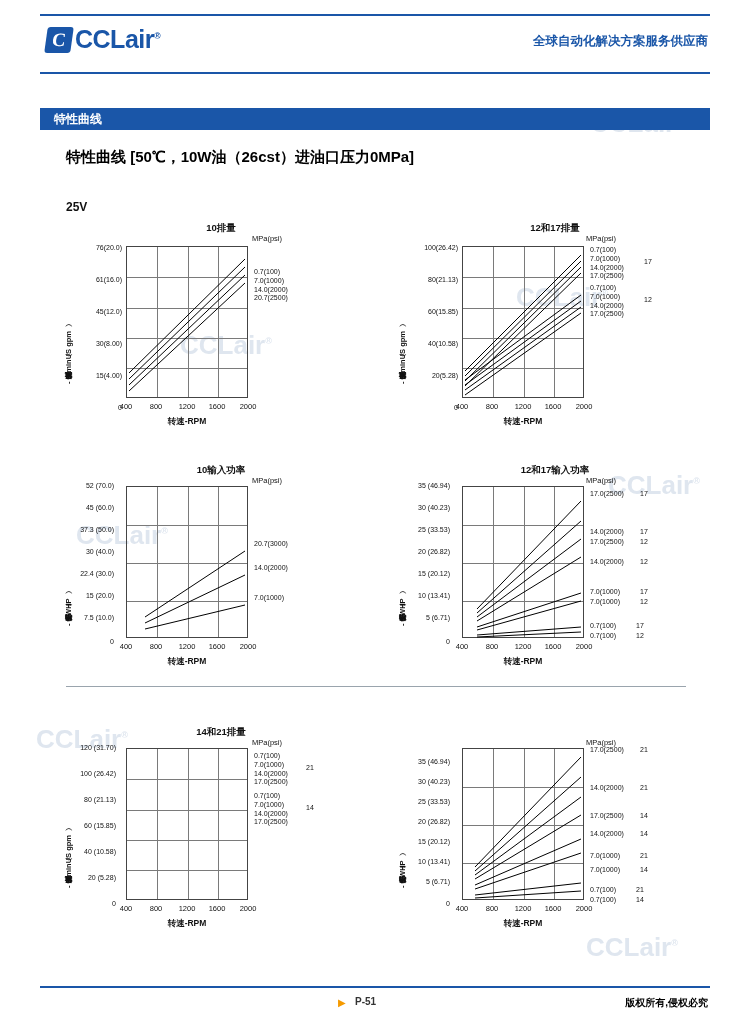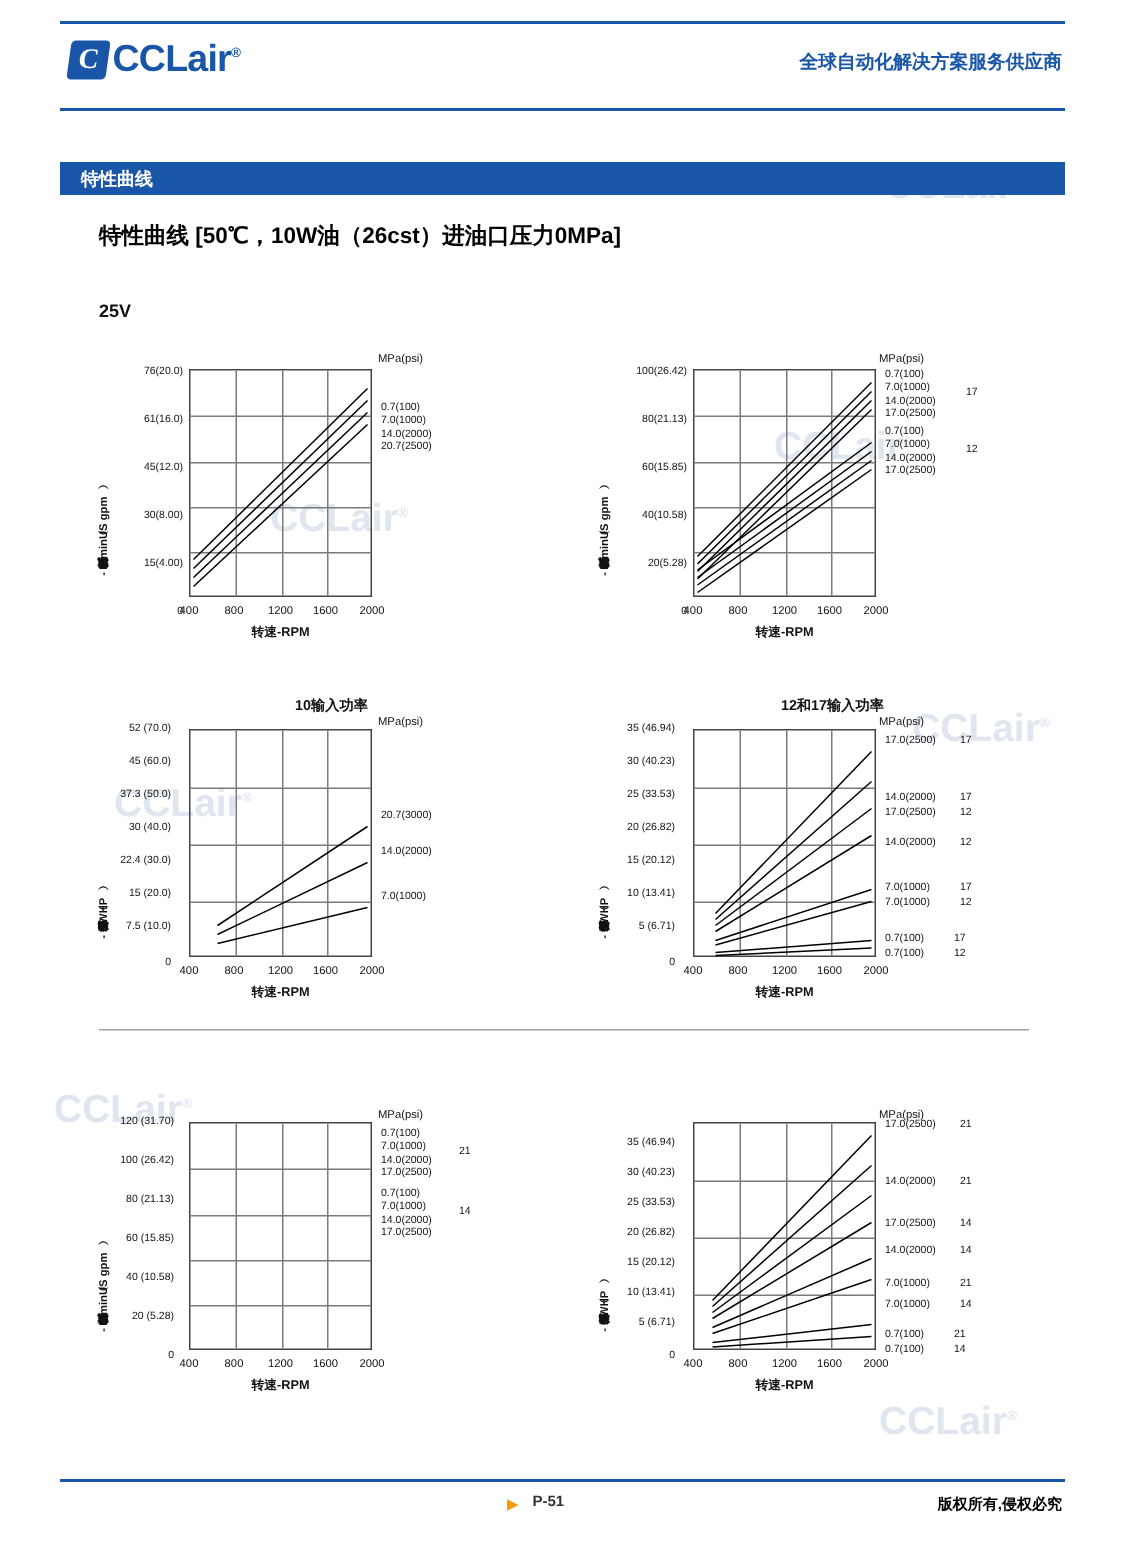--- a/index.html
+++ b/index.html
@@ -109,20 +109,21 @@
 <div class="wm" style="left:36px; top:724px;"><span>CCLair</span><sup>®</sup></div>
 <div class="wm" style="left:586px; top:932px;"><span>CCLair</span><sup>®</sup></div>
 
 <div class="section-bar">
   <span>特性曲线</span>
 </div>
 <div class="title-main">特性曲线 [50℃，10W油（26cst）进油口压力0MPa]</div>
 <div class="model-label">25V</div>
 
 <div class="chart" id="c1" style="left:66px; top:236px; width:300px; height:200px;">
+  <div class="ctitle" style="width:250px; left:30px;">10排量</div>
   <div class="unit-label" style="left:186px; top:-2px;">MPa(psi)</div>
   <div class="axis-title-y" style="left:-2px; top:40px; height:110px;">输出流量 - L/min（US gpm）</div>
   <div class="ylabels" style="left:6px; top:8px; width:50px; height:160px;">
     <div style="top:0;">76(20.0)</div>
     <div style="top:32px;">61(16.0)</div>
     <div style="top:64px;">45(12.0)</div>
     <div style="top:96px;">30(8.00)</div>
     <div style="top:128px;">15(4.00)</div>
     <div style="top:160px;">0</div>
   </div>
@@ -151,20 +152,21 @@
   <div class="axis-title-x" style="left:60px; top:180px; width:122px;">转速-RPM</div>
   <div class="legend" style="left:188px; top:32px;">
     <div>0.7(100)</div>
     <div>7.0(1000)</div>
     <div>14.0(2000)</div>
     <div>20.7(2500)</div>
   </div>
 </div>
 
 <div class="chart" id="c2" style="left:400px; top:236px; width:300px; height:200px;">
+  <div class="ctitle" style="width:250px; left:30px;">12和17排量</div>
   <div class="unit-label" style="left:186px; top:-2px;">MPa(psi)</div>
   <div class="axis-title-y" style="left:-2px; top:40px; height:110px;">输出流量 - L/min（US gpm）</div>
   <div class="ylabels" style="left:6px; top:8px; width:52px; height:160px;">
     <div style="top:0;">100(26.42)</div>
     <div style="top:32px;">80(21.13)</div>
     <div style="top:64px;">60(15.85)</div>
     <div style="top:96px;">40(10.58)</div>
     <div style="top:128px;">20(5.28)</div>
     <div style="top:160px;">0</div>
   </div>
@@ -324,20 +326,21 @@
 
   <div class="legend" style="left:190px; top:144px;">0.7(100)</div>
   <div class="legend tag" style="left:236px; top:144px;">17</div>
   <div class="legend" style="left:190px; top:154px;">0.7(100)</div>
   <div class="legend tag" style="left:236px; top:154px;">12</div>
 </div>
 
 <div class="divider" style="top:686px;"></div>
 
 <div class="chart" id="c5" style="left:66px; top:740px; width:300px; height:200px;">
+  <div class="ctitle" style="width:250px; left:30px;">14和21排量</div>
   <div class="unit-label" style="left:186px; top:-2px;">MPa(psi)</div>
   <div class="axis-title-y" style="left:-2px; top:40px; height:110px;">输出流量 - L/min（US gpm）</div>
   <div class="ylabels" style="left:6px; top:4px; width:44px; height:160px; white-space:pre;">
     <div style="top:0;">120
 (31.70)</div>
     <div style="top:26px;">100
 (26.42)</div>
     <div style="top:52px;">80
 (21.13)</div>
     <div style="top:78px;">60

